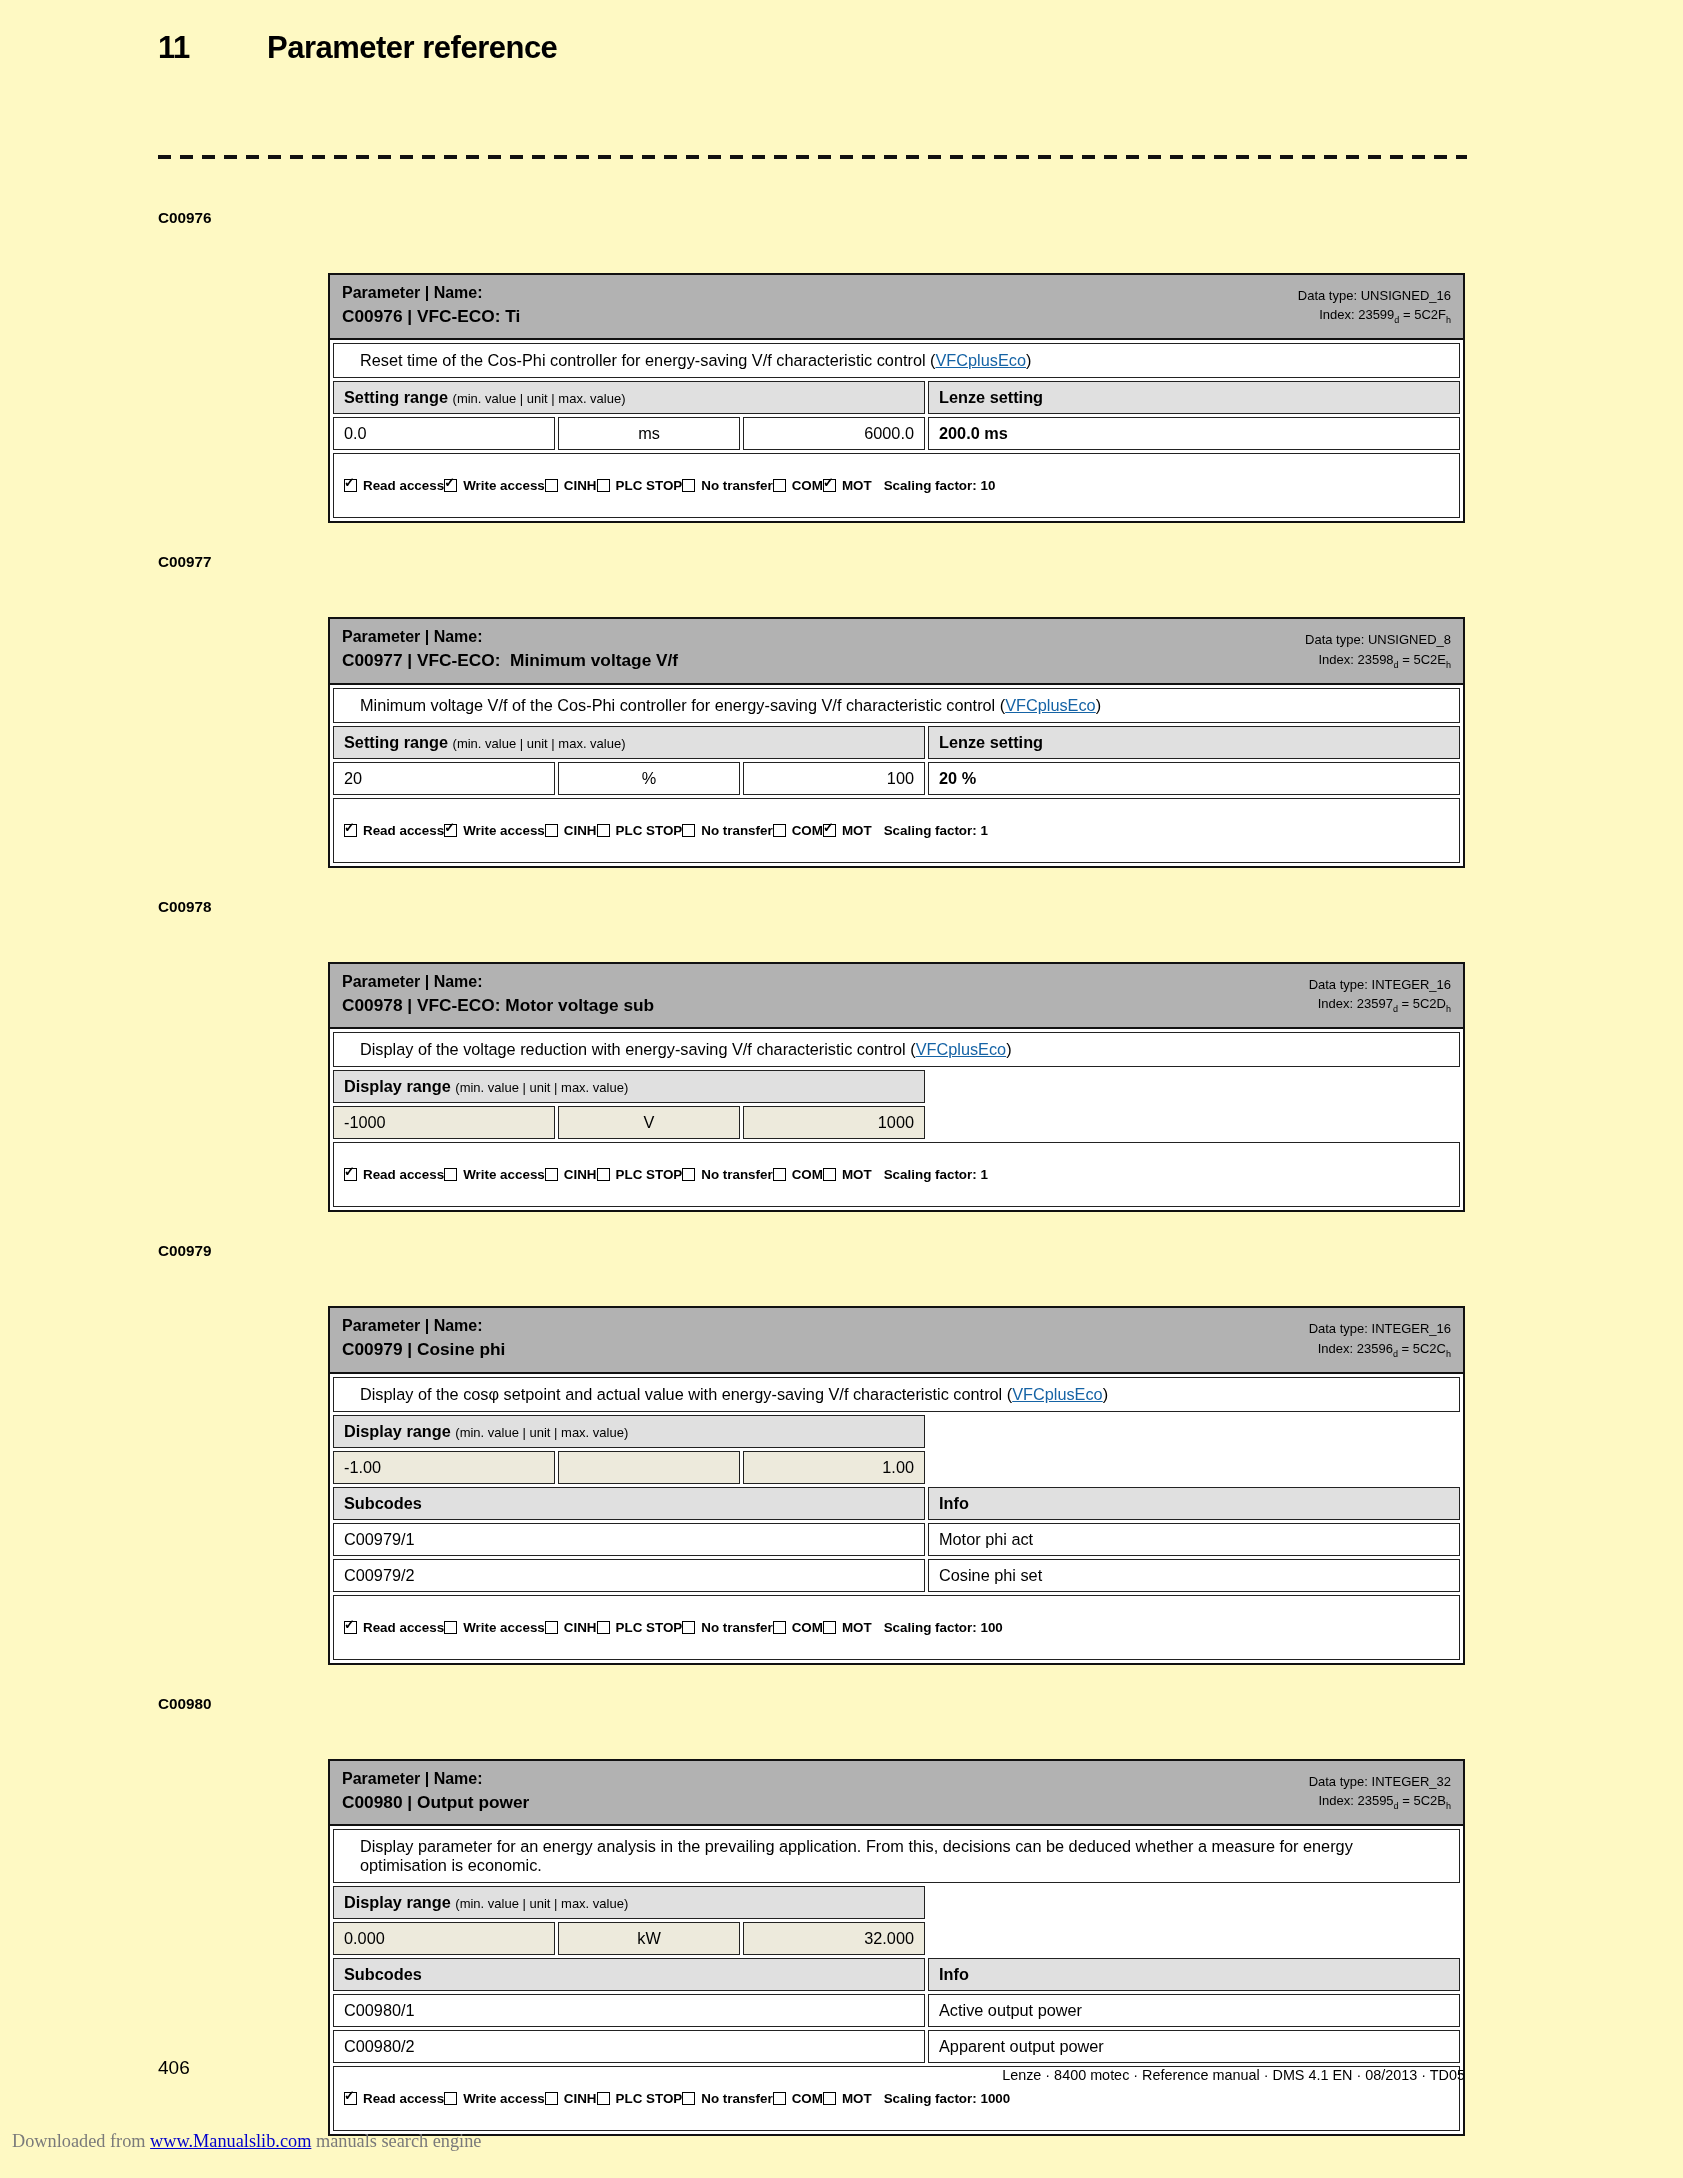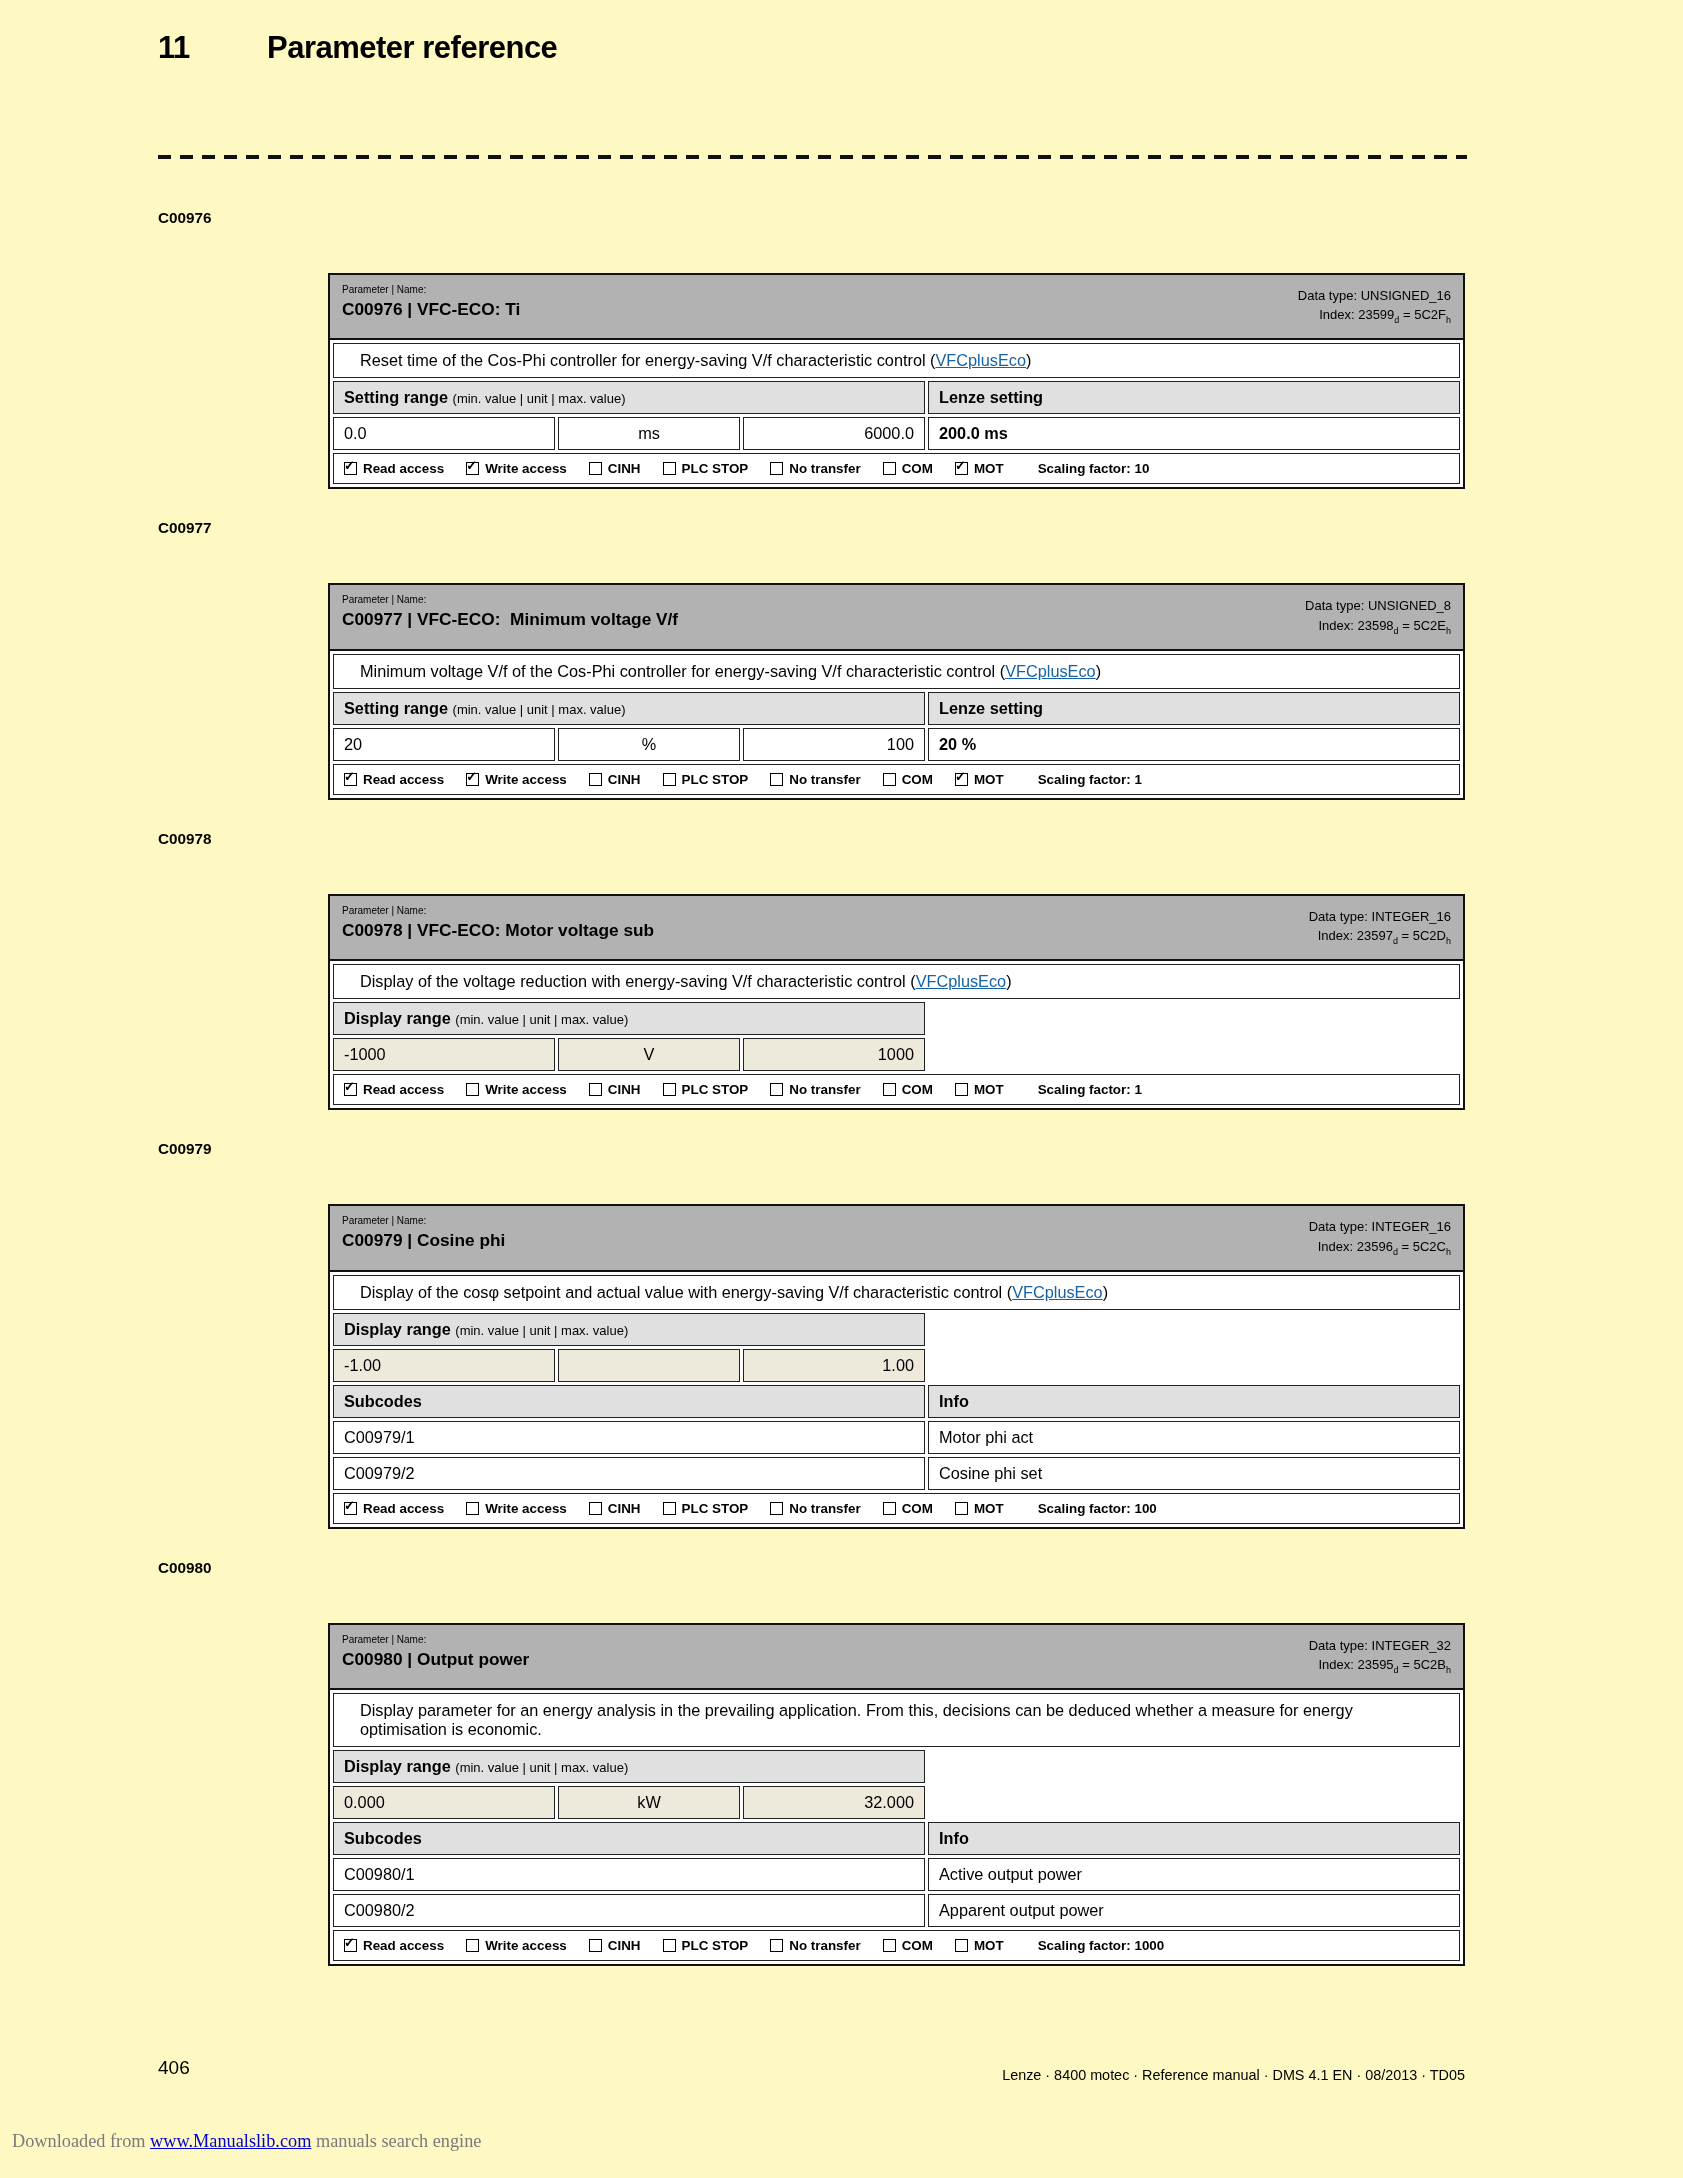--- a/index.html
+++ b/index.html
@@ -40,21 +40,21 @@
     background: #fff;
   }
 
   .row-head {
     background: #b2b2b2;
     border-bottom: 2.5px solid #111;
     display: flex;
     justify-content: space-between;
     padding: 9px 12px 11px 12px;
   }
-  .head-small { font-size: 10px; }
+  .head-small { font-size: 16px; font-weight: bold; }
   .head-title { font-size: 17.3px; font-weight: 700; margin-top: 4px; white-space: pre-wrap; }
   .head-right { text-align: right; font-size: 13px; line-height: 1.5; padding-top: 2px; }
   sub { font-size: 9px; }
 
   .row-single {
     margin: 3px;
     border: 1.2px solid #222;
     padding: 7px 26px;
     font-size: 16.3px;
   }
@@ -71,24 +71,23 @@
   .min-cell  { flex: 0 0 222px; font-size: 16.3px; }
   .unit-cell { flex: 0 0 182px; font-size: 16.3px; text-align: center; }
   .max-cell  { flex: 0 0 182px; font-size: 16.3px; text-align: right; }
   .lenze-val-cell { flex: 1 1 auto; font-size: 16.3px; font-weight: 700; }
   .subcode-cell { flex: 0 0 592px; font-size: 16.3px; }
   .info-cell { flex: 1 1 auto; font-size: 16.3px; }
 
   .row-access {
     margin: 3px;
     border: 1.2px solid #222;
-    padding: 7px 10px;
+    padding: 24px 10px;
     display: flex;
     align-items: center;
-    gap: 22px;
     font-size: 13.4px;
     font-weight: 600;
   }
   .access-item { display: inline-flex; align-items: center; gap: 6px; white-space: nowrap; }
   .cb {
     width: 13px; height: 13px;
     border: 1.8px solid #000;
     position: relative;
     flex: 0 0 13px;
     display: inline-block;

